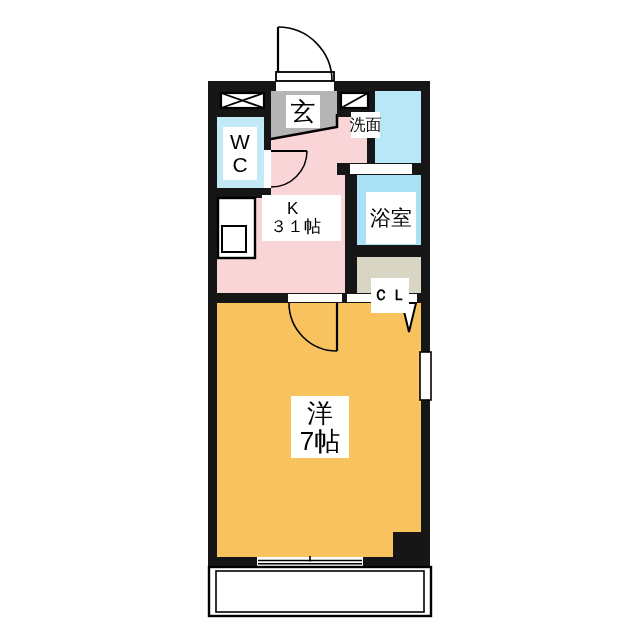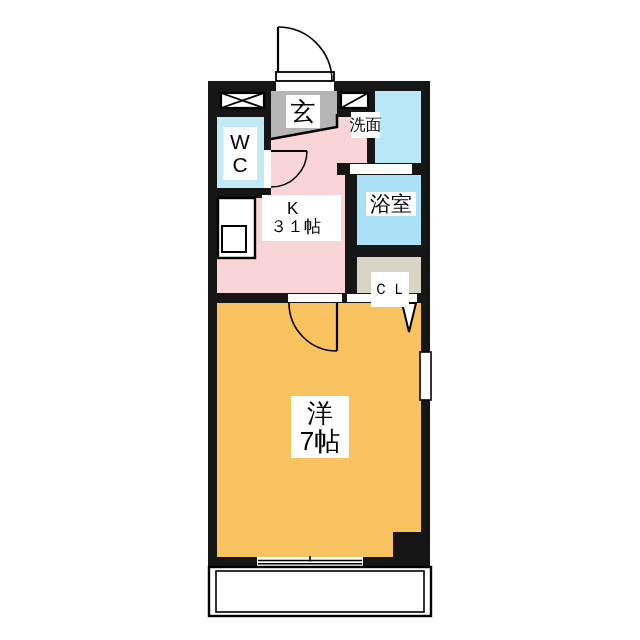--- a/index.html
+++ b/index.html
@@ -10,22 +10,22 @@
   #plan-svg{position:absolute;left:0;top:0;}
   .label{
     position:absolute;background:#ffffff;display:flex;flex-direction:column;
     align-items:center;justify-content:center;text-align:center;color:#000;
     white-space:nowrap;
   }
   .label .ln{display:block;line-height:1.08;}
   #genkan-label{left:286px;top:95px;width:34px;height:33px;font-size:25px;}
   #wc-label{left:223px;top:127px;width:34px;height:53px;font-size:21px;}
   #washroom-label{left:351px;top:112px;width:29px;height:26px;font-size:16px;}
-  #bath-label{left:366px;top:192px;width:50px;height:24px;font-size:21px;}
-  #closet-label{left:371px;top:272px;width:38px;height:35px;font-size:15px;letter-spacing:3px;}
+  #bath-label{left:366px;top:192px;width:50px;height:52px;font-size:21px;}
+  #closet-label{left:371px;top:278px;width:38px;height:35px;font-size:15px;letter-spacing:3px;font-weight:bold;}
   #closet-label .ln{margin-left:3px;}
   #kitchen-label{left:262px;top:195px;width:79px;height:46px;font-size:17px;align-items:flex-start;padding-left:8px;box-sizing:border-box;}
   #kitchen-label .l1{margin-left:17px;}
   #room-label{left:291px;top:396px;width:58px;height:62px;font-size:26px;}
   #veranda-label{left:209px;top:572px;width:222px;height:40px;font-size:26px;letter-spacing:2px;background:transparent;}
 </style>
 </head>
 <body>
 
 <div id="canvas">

